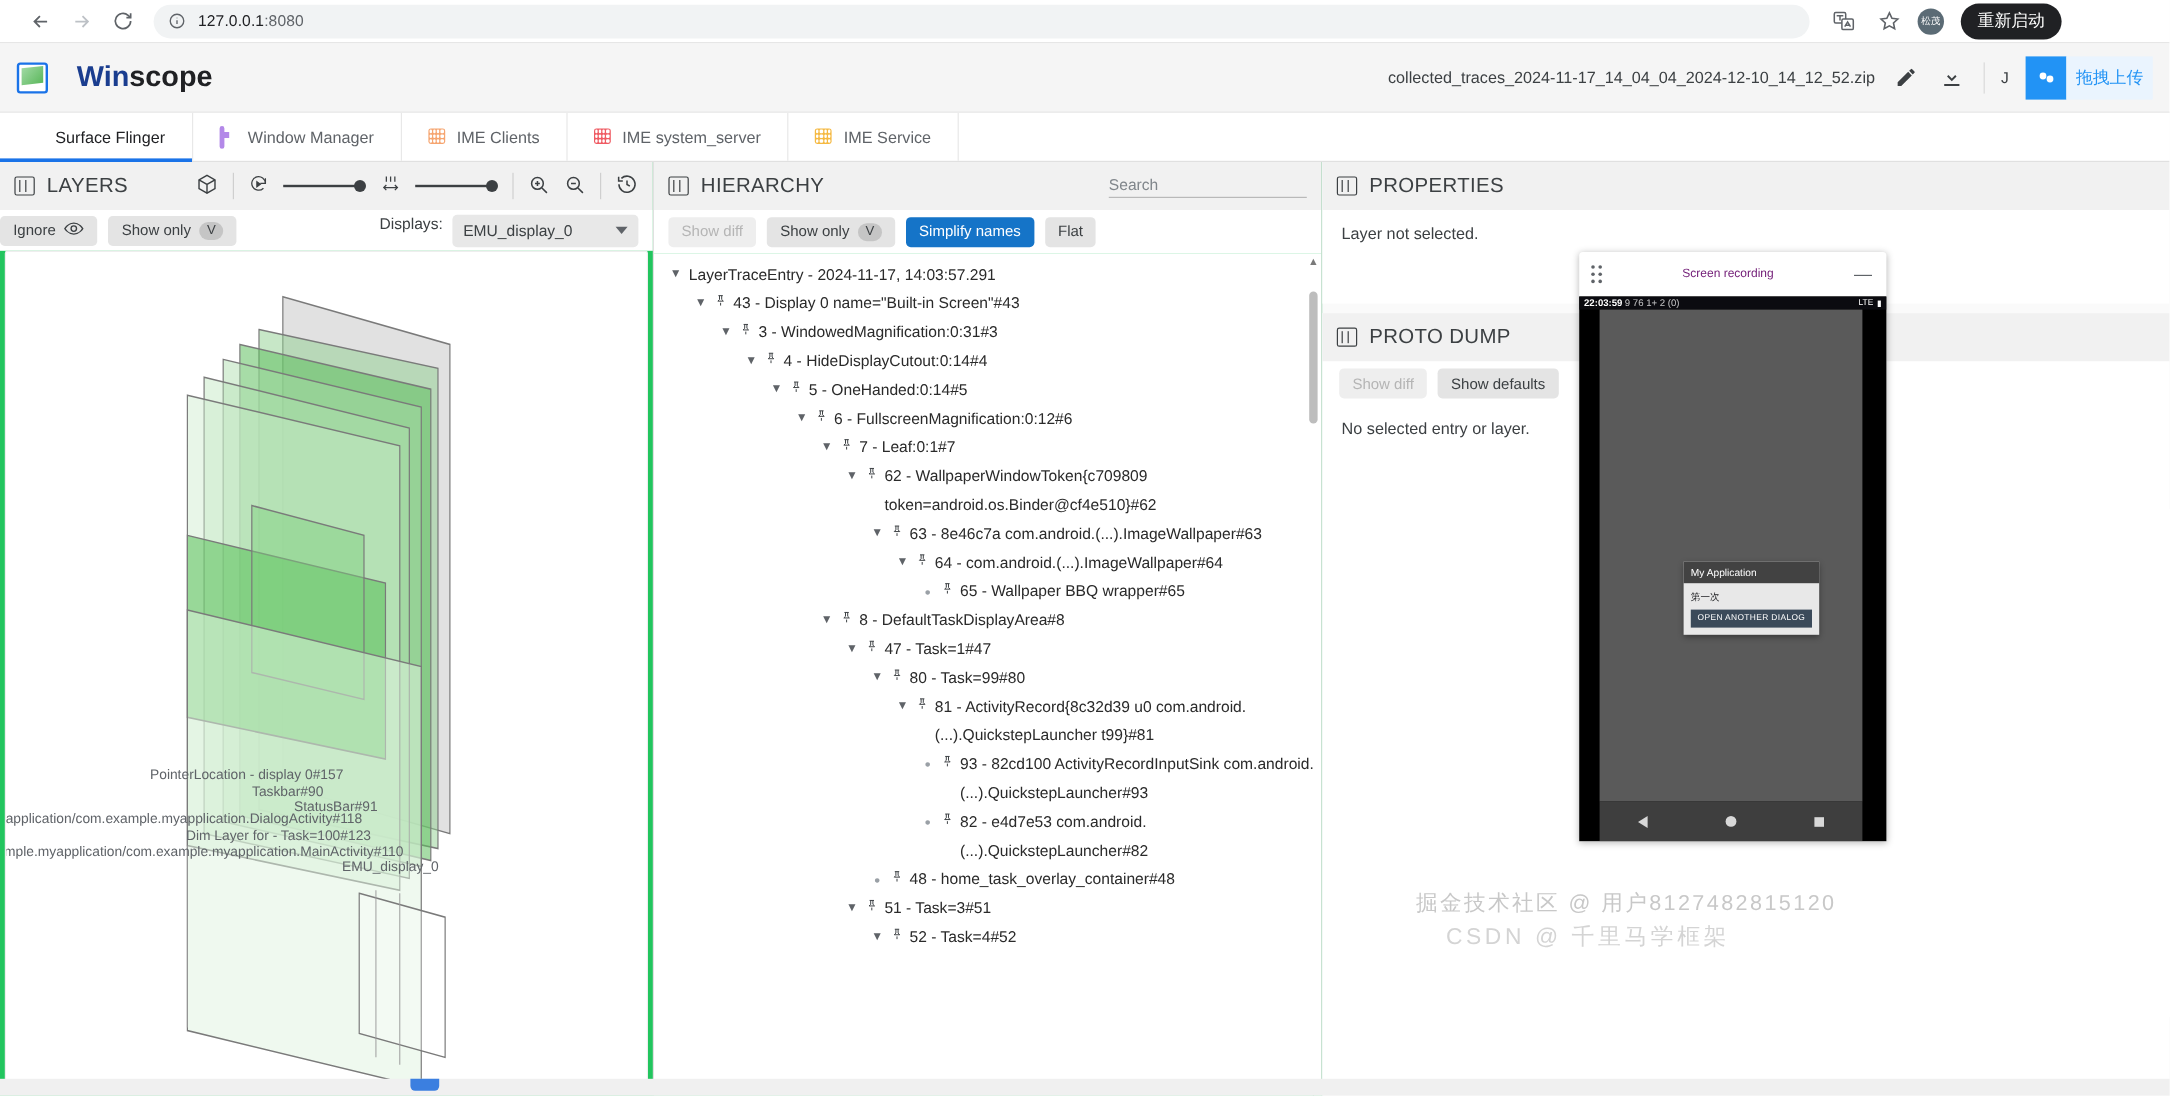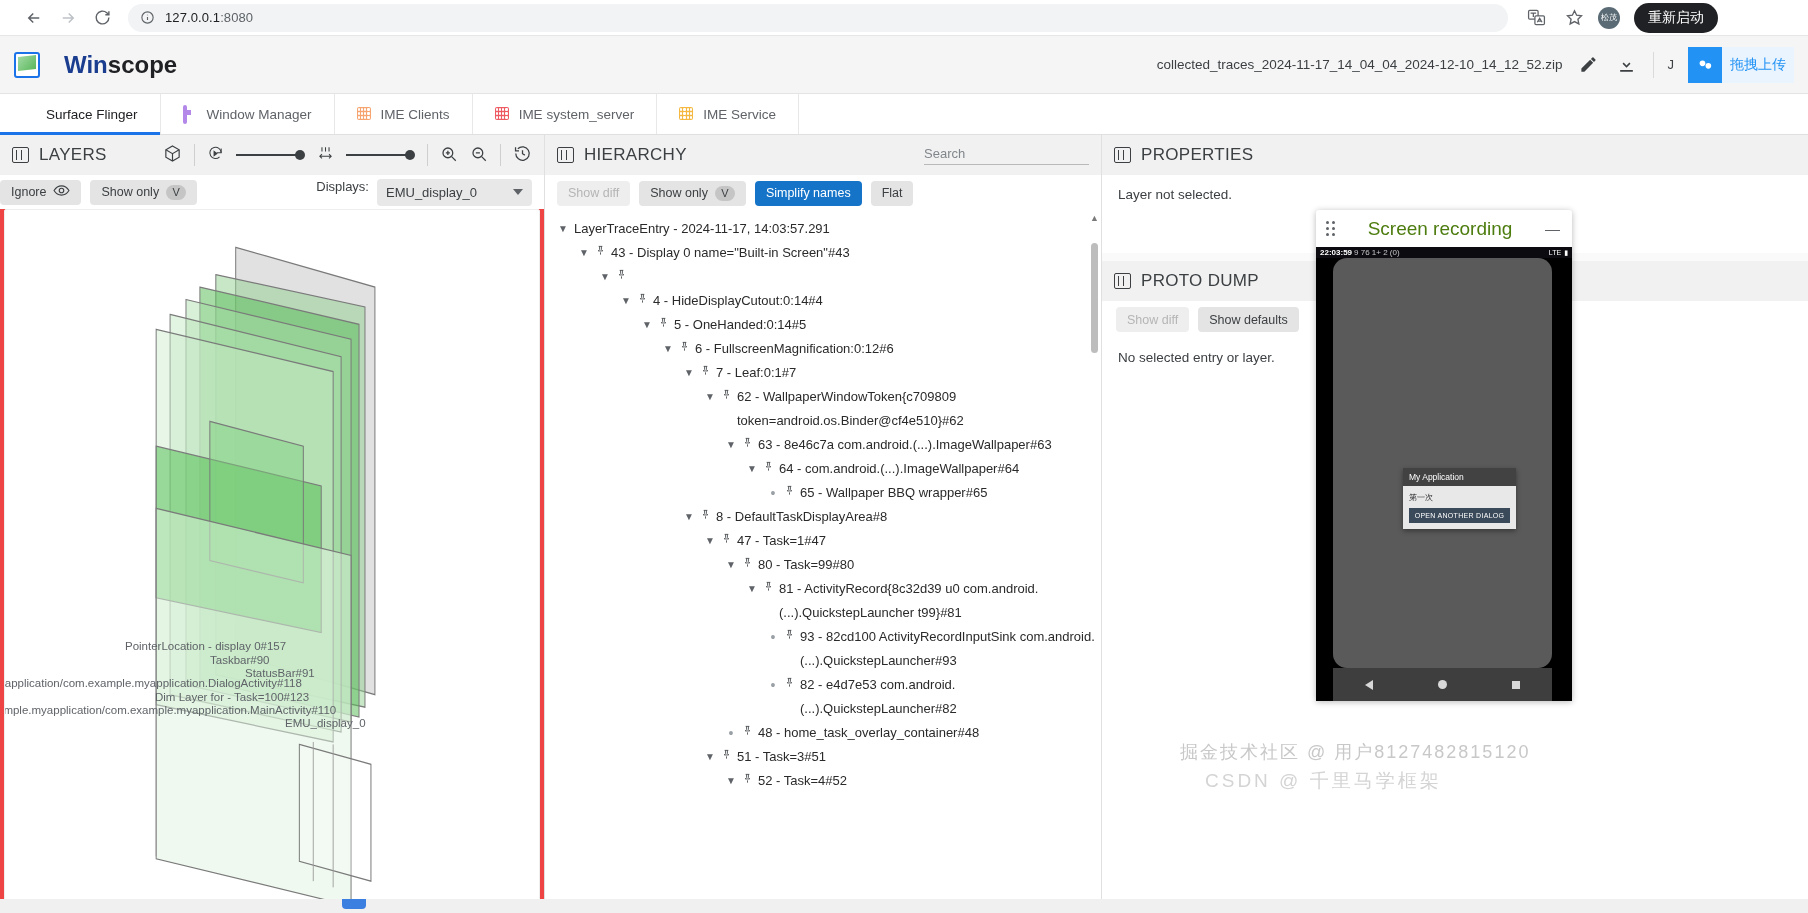--- a/index.html
+++ b/index.html
@@ -137,21 +137,21 @@
   .ico-grid.red{background:#ef5b63;}
   .ico-grid.yellow{background:#f5b942;}
 
   
   .main {
     display:flex;
     height: calc(913px - 36px - 58px - 41px);
     background:#fafafa;
     align-items:stretch;
   }
-  .panel { display:flex; flex-direction:column; background:#ef4444; }
+  .panel { display:flex; flex-direction:column; background:#22c55e; }
   .panel-head {
     height:40px;
     background:#f1f1f1;
     display:flex;align-items:center;
     padding: 0 12px;
     gap:10px;
   }
   .panel-title { font-size:17px; color:#3c4043; letter-spacing:0.3px; }
   .collapse-ico {
     width:17px;height:16px;border:1.6px solid #3c4043;border-radius:2px;
@@ -240,30 +240,30 @@
     position:absolute;
     left:1316px; top:210px; width:256px;
     background:#fff;
     box-shadow: 0 1px 6px rgba(0,0,0,0.28);
     border-radius:3px 3px 0 0;
     z-index: 50;
   }
   .sr-head { height:37px; display:flex;align-items:center; padding:0 10px; gap:8px;}
   .sr-grip { display:grid;grid-template-columns:repeat(2,3px);gap:3px; }
   .sr-grip i { width:3px;height:3px;background:#5f6368;border-radius:50%; display:block;}
-  .sr-title { flex:1 1 auto; text-align:center; font-size:19px; color:#4d7c0f;}
+  .sr-title { flex:1 1 auto; text-align:center; font-size:10px; color:#701a75;}
   .sr-min { color:#5f6368; font-size:15px; padding-right:2px;}
   .sr-video { position:relative; height:454px; background:#000; overflow:hidden;}
   .sr-statusbar {
     height:11px;background:#0b0b10;display:flex;align-items:center;
     justify-content:space-between;padding:0 4px;color:#fff;font-size:8px;
     font-family:"Liberation Sans", sans-serif;
   }
   .sr-status-right{ display:flex; gap:3px; align-items:center;font-size:7px;}
-  .sr-screen { position:absolute; left:17px; right:20px; top:11px; bottom:33px; background:#5a5a5a;border-radius:14px;}
+  .sr-screen { position:absolute; left:17px; right:20px; top:11px; bottom:33px; background:#5a5a5a;}
   .sr-navbar{ position:absolute;left:17px;right:20px;bottom:0;height:33px;background:#3e3e3e;
     display:flex;align-items:center;justify-content:space-around;color:#d8d8d8;font-size:11px;}
   .sr-nav-tri { width:0;height:0;border-top:5px solid transparent;border-bottom:5px solid transparent;border-right:8px solid #d8d8d8;}
   .sr-nav-cir { width:9px;height:9px;border-radius:50%;background:#d8d8d8;}
   .sr-nav-sq { width:8px;height:8px;background:#d8d8d8;}
   .sr-dialog {
     position:absolute; left:70px; top:210px; width:113px; background:#e8e8e8;
     box-shadow:0 2px 5px rgba(0,0,0,.4);
   }
   .sr-dialog .dtitle { background:#424242; color:#fff; font-size:8.5px; padding:4px 6px;}
@@ -578,20 +578,21 @@
             <span class="pin"><svg width="11" height="13" viewBox="0 0 24 24" fill="none" stroke="#3c4043" stroke-width="1.8">
                 <path d="M8 3h8M10 3v7l-3 3h10l-3-3V3M12 16v5"></path>
               </svg></span>
             <span class="txt">43 - Display 0 name="Built-in Screen"#43</span>
           </div>
           <div class="tnode" style="padding-left: 54px;">
             <span class="arrow">▼</span>
             <span class="pin"><svg width="11" height="13" viewBox="0 0 24 24" fill="none" stroke="#3c4043" stroke-width="1.8">
                 <path d="M8 3h8M10 3v7l-3 3h10l-3-3V3M12 16v5"></path>
               </svg></span>
+            <span class="txt">3 - WindowedMagnification:0:31#3</span>
           </div>
           <div class="tnode" style="padding-left: 75px;">
             <span class="arrow">▼</span>
             <span class="pin"><svg width="11" height="13" viewBox="0 0 24 24" fill="none" stroke="#3c4043" stroke-width="1.8">
                 <path d="M8 3h8M10 3v7l-3 3h10l-3-3V3M12 16v5"></path>
               </svg></span>
             <span class="txt">4 - HideDisplayCutout:0:14#4</span>
           </div>
           <div class="tnode" style="padding-left: 96px;">
             <span class="arrow">▼</span>

